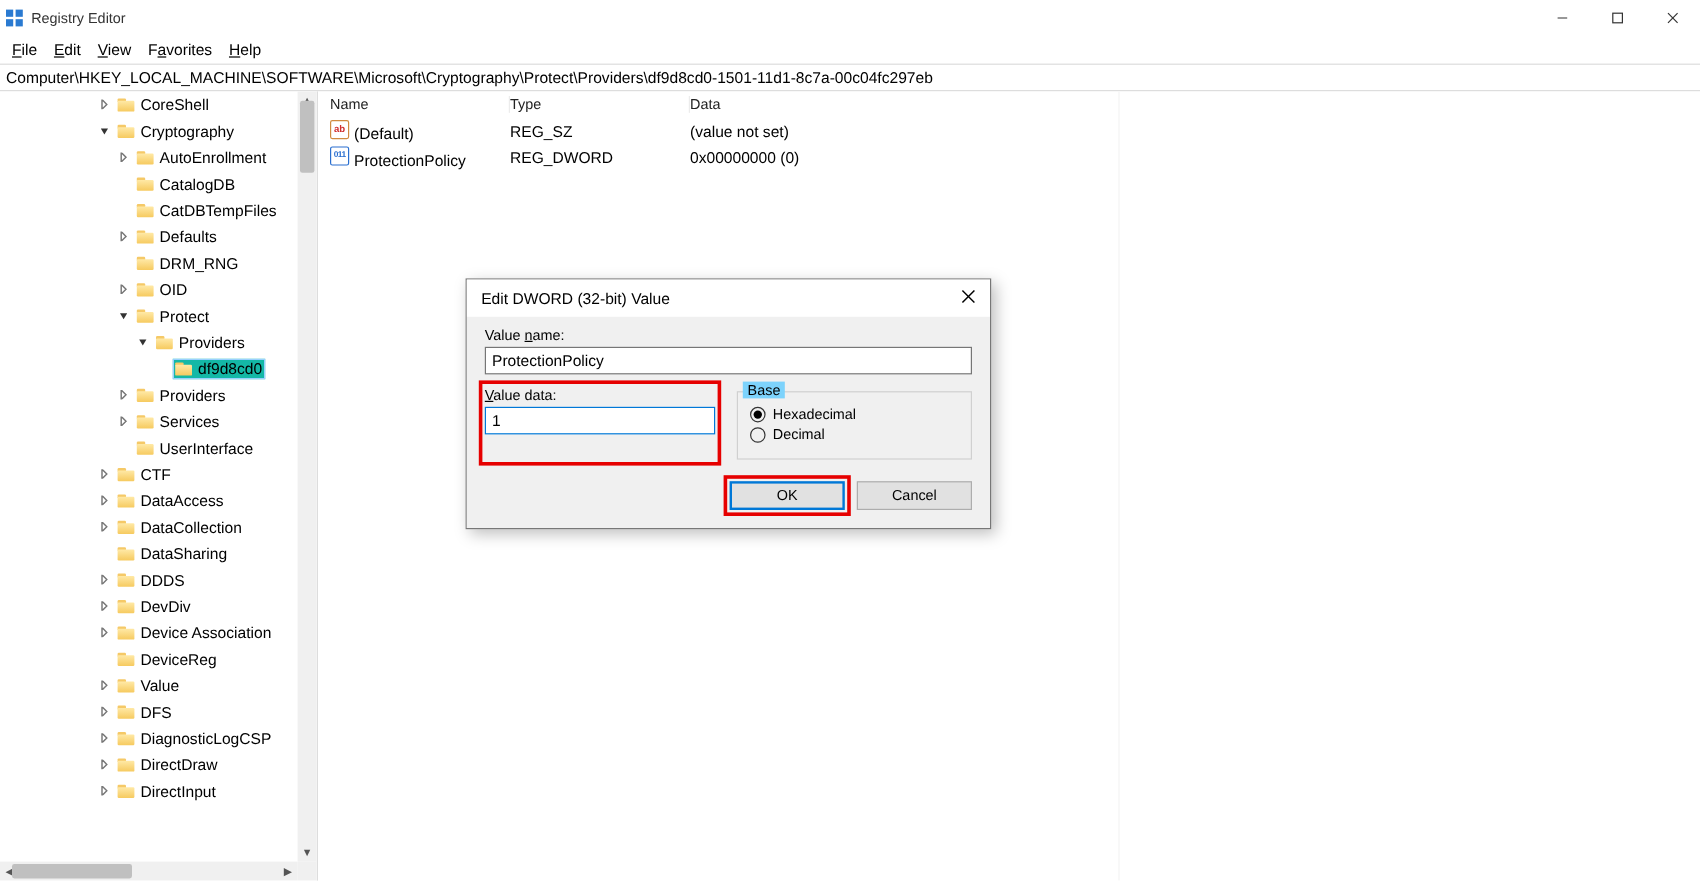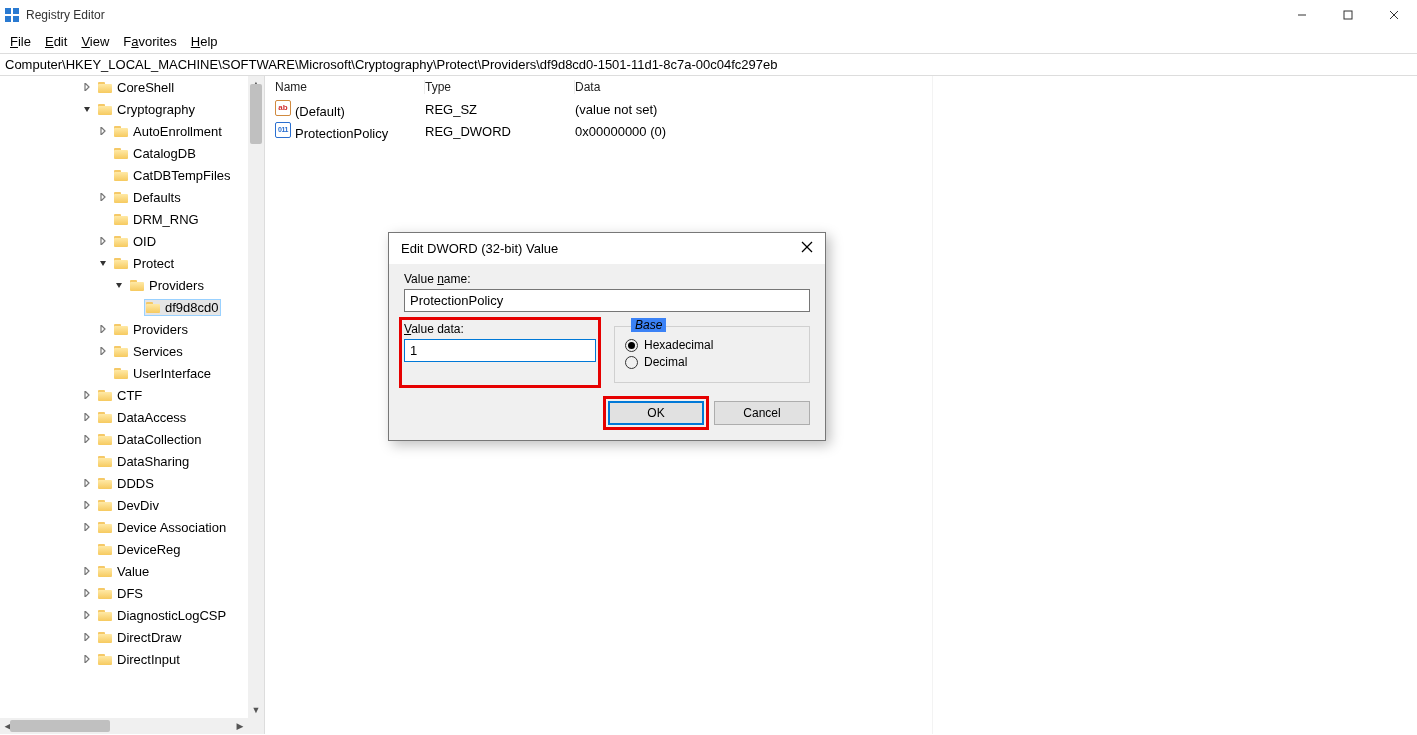--- a/index.html
+++ b/index.html
@@ -108,21 +108,21 @@
   .folder-icon::after {
     content: "";
     position: absolute;
     top: 4px; left: 0;
     width: 14px; height: 9px;
     background: linear-gradient(#ffe9a6,#f6ca5f);
     border-radius: 1px;
   }
   .tree-label { font-size: 13px; }
   .tree-row.selected .tree-label-wrap {
-    background: #e5e5e5;
+    background: #14b8a6;
     border: 1px solid #99d1ff;
     padding: 0 1px;
   }
   .tree-label-wrap { display: inline-flex; align-items: center; padding: 0 2px; }
   .vscrollbar {
     position: absolute; right: 0; top: 0; bottom: 16px;
     width: 16px; background: #f0f0f0;
   }
   .vscrollbar .thumb {
     position: absolute; top: 8px; left: 2px; right: 2px;
@@ -229,22 +229,22 @@
     outline-offset: 2px;
   }
   .base-group {
     flex: 1;
     border: 1px solid #d0d0d0;
     padding: 8px 10px 10px;
     position: relative;
     margin-top: 4px;
   }
   .base-group-label {
-    position:absolute; top:-9px; left:16px; background:#3b82f6;
-    padding:0 4px; font-size:12px;font-style:italic;
+    position:absolute; top:-9px; left:4px; background:#7dd3fc;
+    padding:0 4px; font-size:12px;
   }
   .radio-row { display:flex; align-items:center; gap:6px; font-size:12px; margin:3px 0;}
   .radio {
     width:13px; height:13px; border:1px solid #333; border-radius:50%; display:inline-block;
     position:relative;
   }
   .radio.checked::after{
     content:""; position:absolute; top:2px; left:2px; width:7px; height:7px;
     background:#000; border-radius:50%;
   }

